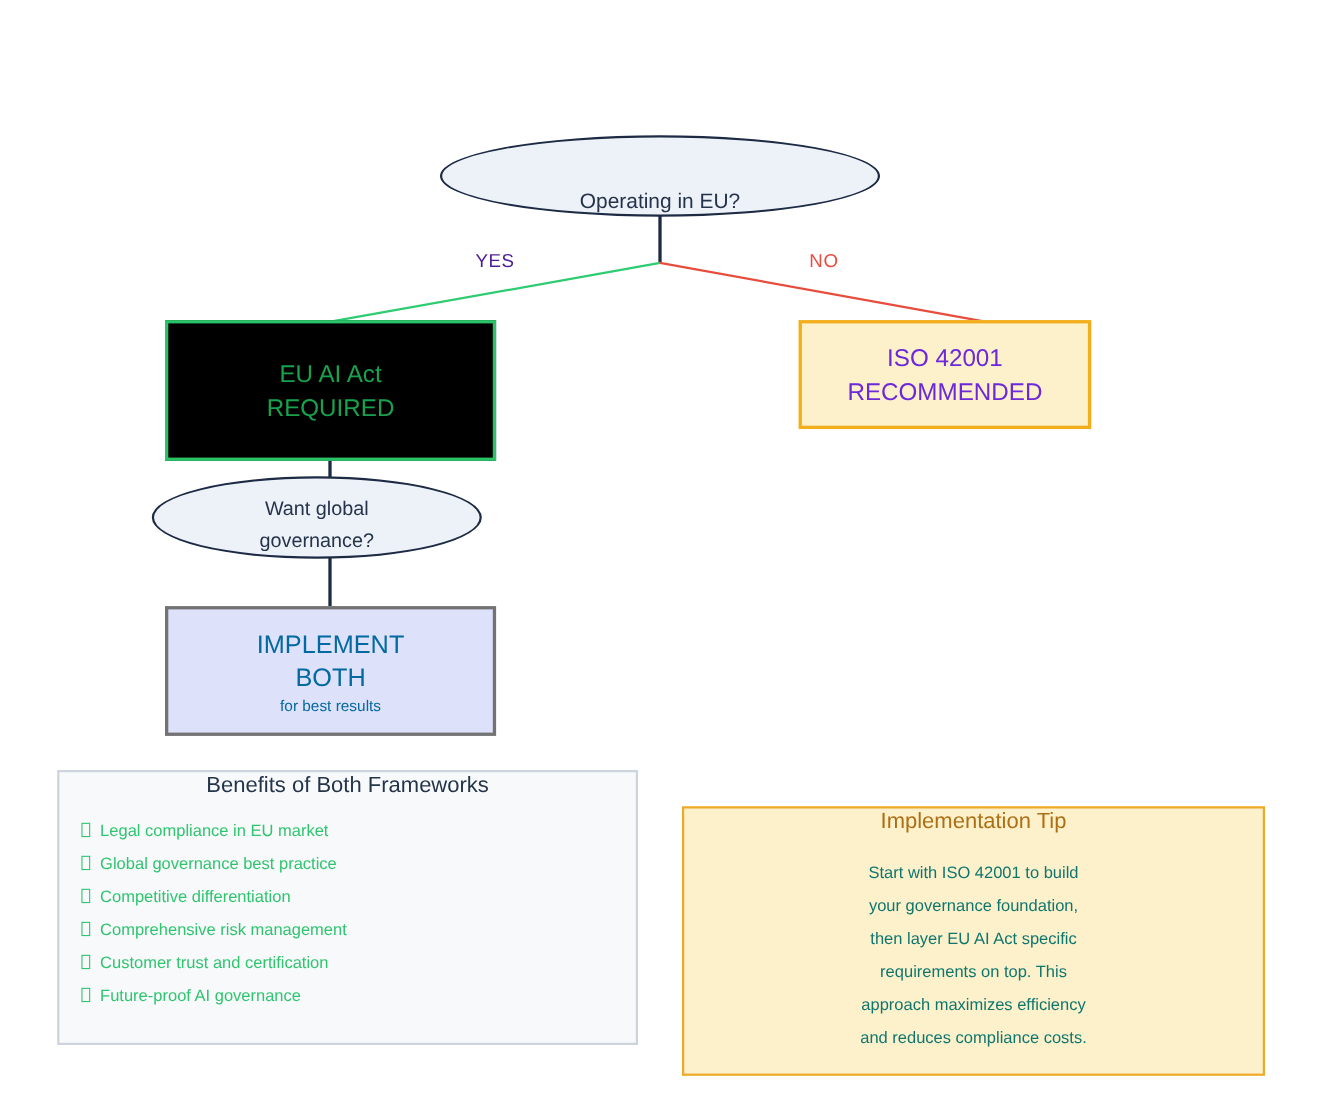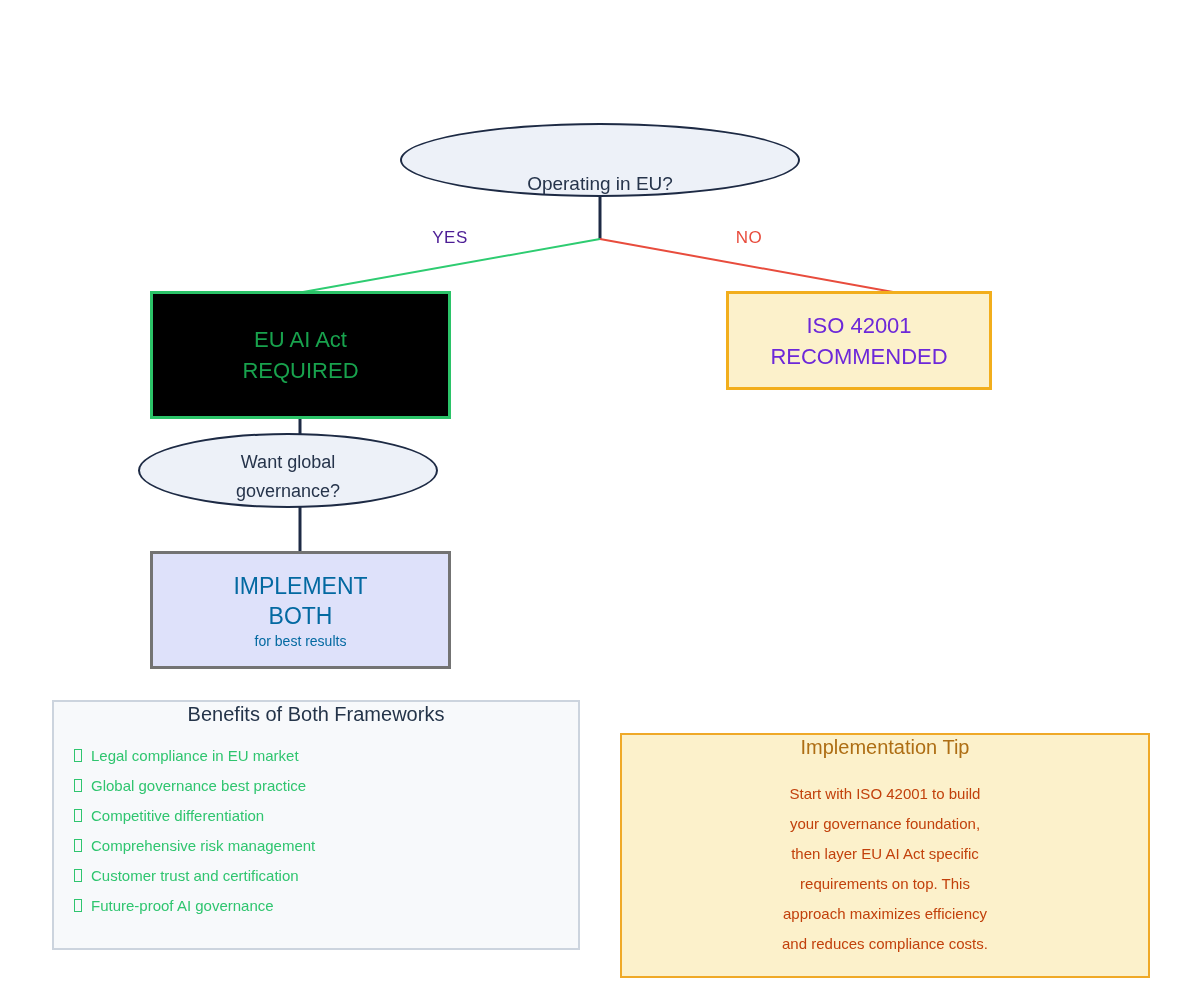--- a/index.html
+++ b/index.html
@@ -112,21 +112,21 @@
   .panel.tip {
     left: 620px; top: 701px; width: 530px; height: 245px;
     background: #fcf1cb; border: 2px solid #efa928; margin-top: 32px;
   }
   .panel.tip .panel-title { color: #ae6e14; }
   .tip-body { margin-top: 20px; }
   .tip-line {
     text-align: center;
     font-size: 15px;
     line-height: 30px;
-    color: #c2410c;
+    color: #0f766e;
   }
 </style>
 </head>
 <body>
 
 <div class="canvas">
 
 
   <svg class="edges" width="1200" height="1000" viewBox="0 0 1200 1000">
     <line class="navy-edge" x1="600" y1="196" x2="600" y2="239"></line>

